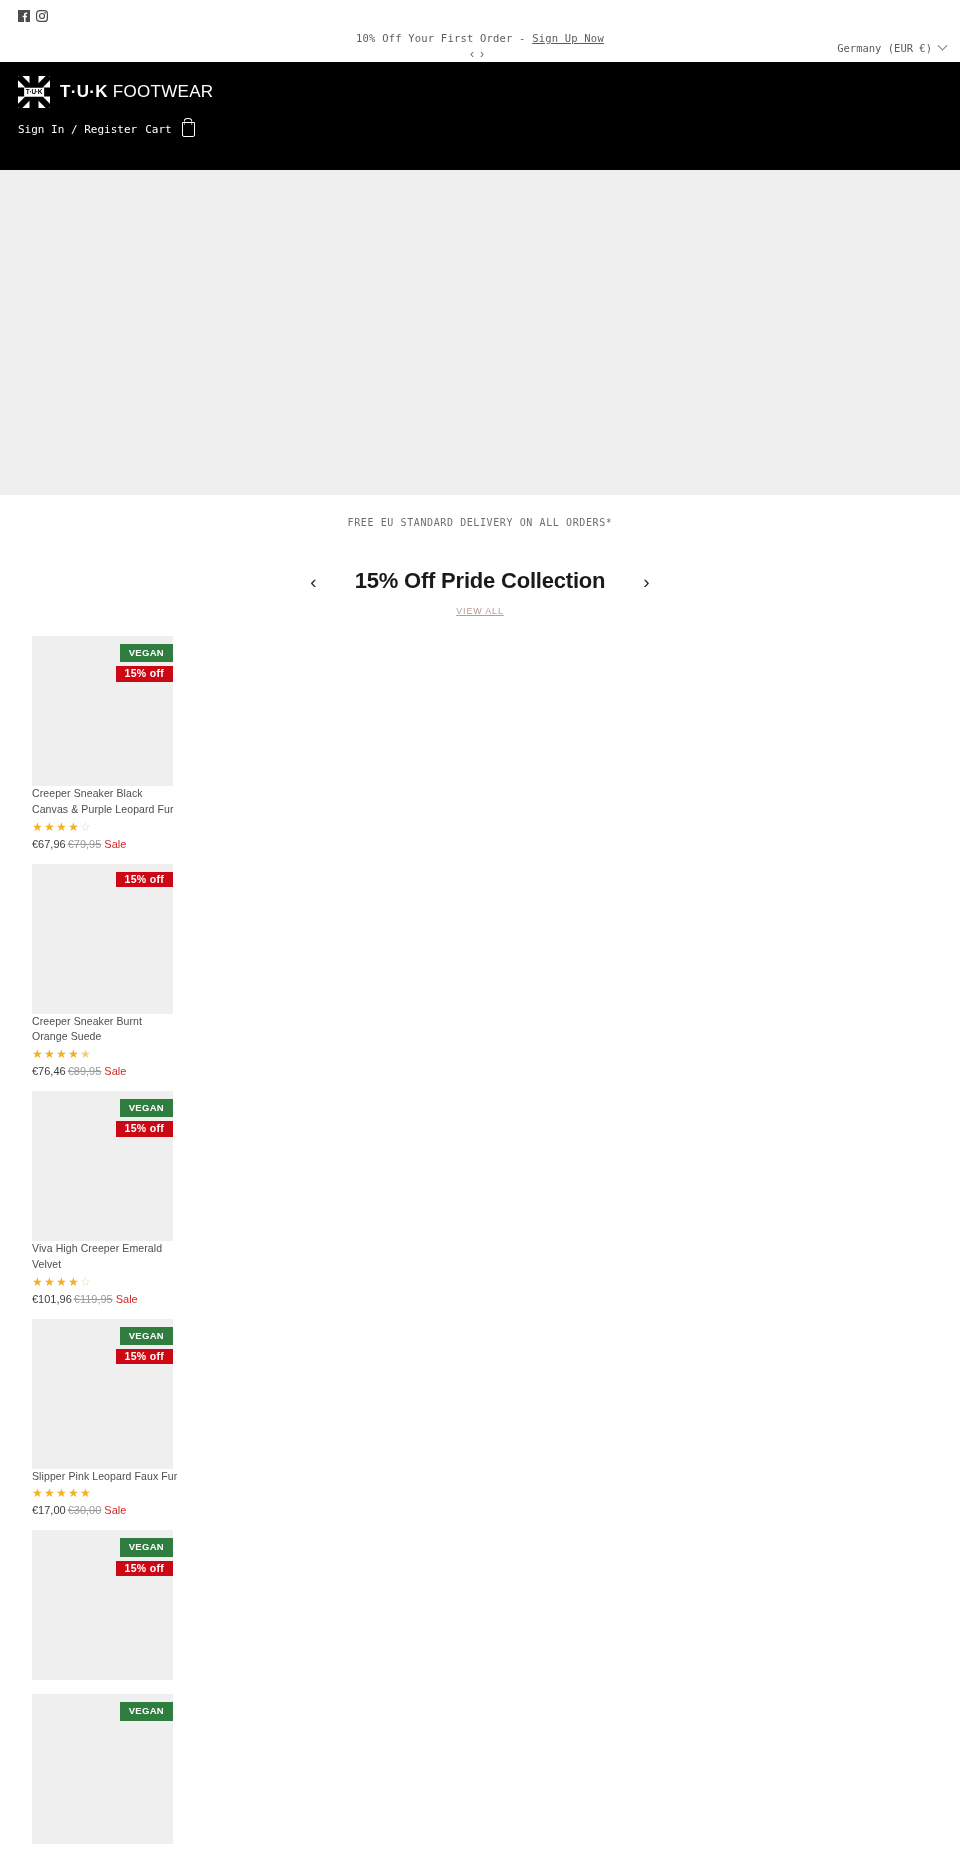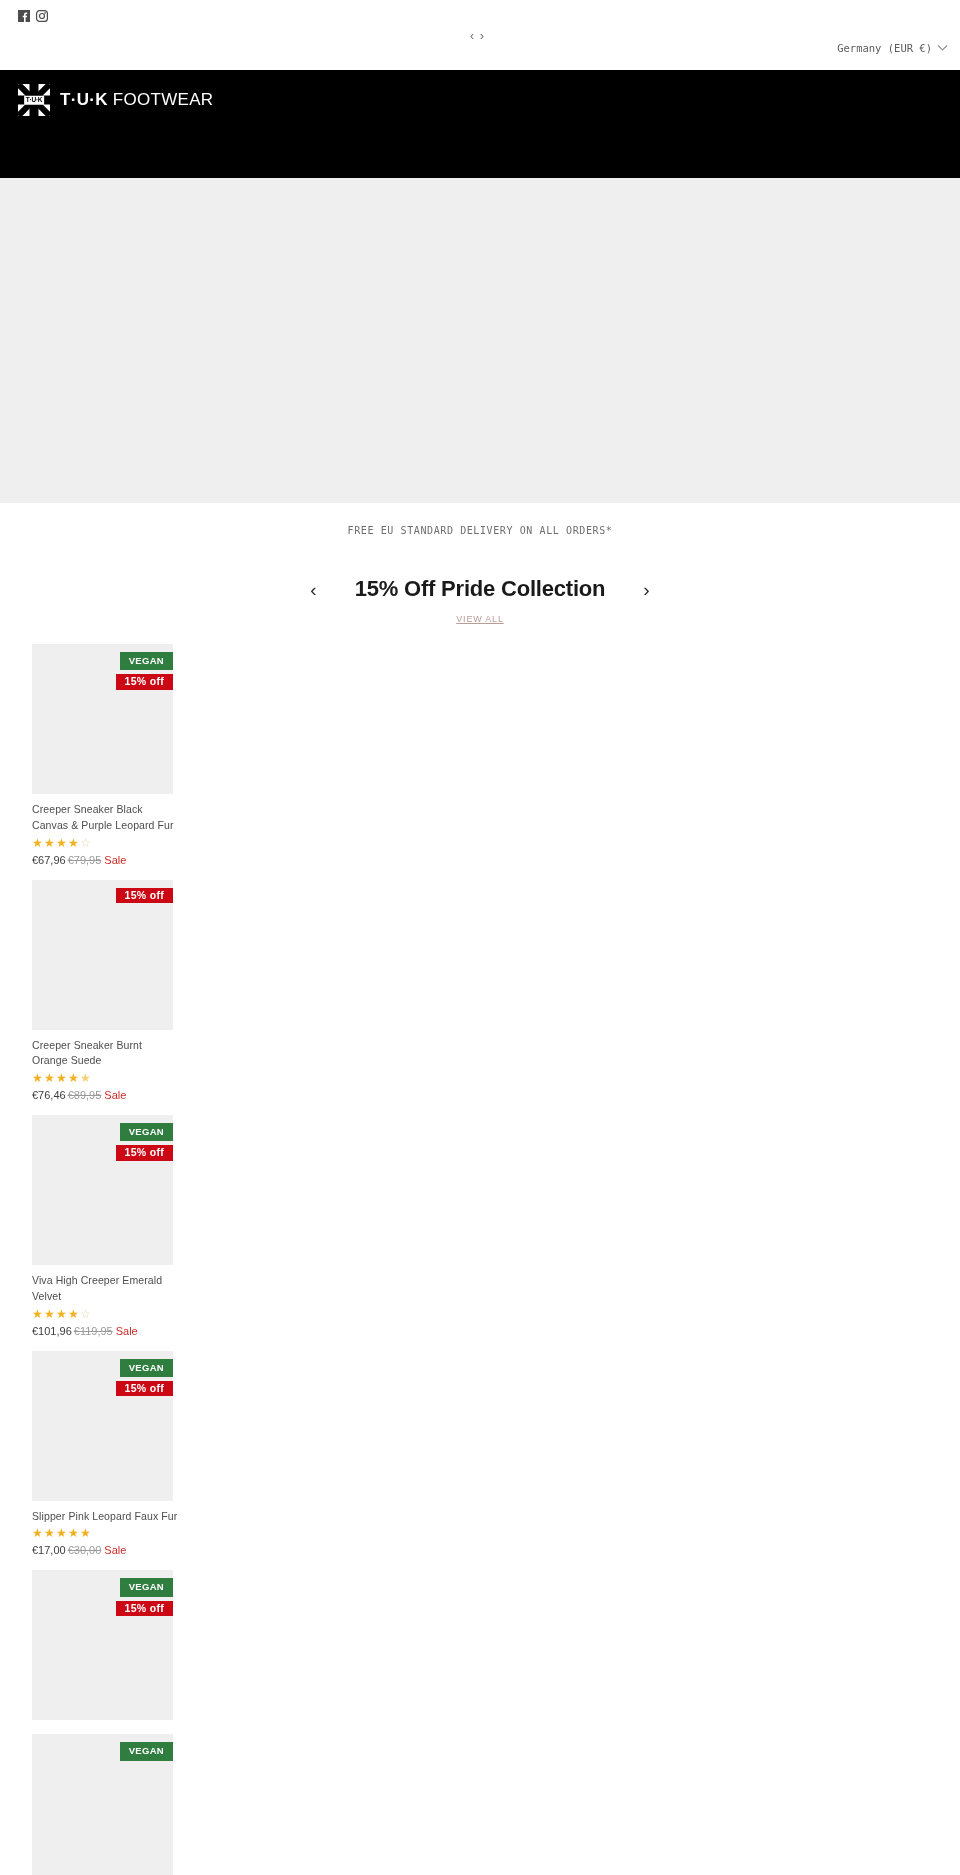--- a/index.html
+++ b/index.html
@@ -63,21 +63,20 @@
     border-right:1.3px solid #7a7a7a;
     border-bottom:1.3px solid #7a7a7a;
     transform:rotate(45deg) translate(-2px,-2px);
   }
 
   
   header.site {
     background:#000000;
     height:108px;
     position:relative;
-    margin-top:8px;
   }
   .logo-row {
     display:flex;
     align-items:center;
     gap:10px;
     padding:14px 0 0 18px;
   }
   .logo-mark {
     width:32px; height:32px;
     background:#ffffff;
@@ -237,21 +236,21 @@
     color:#ffffff;
     padding:4px 9px;
     letter-spacing:.3px;
     line-height:1.1;
     white-space:nowrap;
   }
   .badge.vegan { background:#2f7d3f; }
   .badge.off   { background:#cc0814; font-size:10.5px; padding:2px 9px; }
 
   .card-body {
-    padding:8px 0 0 32px;
+    padding:0 0 0 32px;
     width:180px;
   }
   .card-title {
     font-size:10.5px;
     color:#4d4d4d;
     line-height:1.5;
     letter-spacing:.1px;
   }
   .stars {
     margin-top:3px;
@@ -291,20 +290,23 @@
     </a>
     <a href="#" aria-label="Instagram">
       <svg width="12" height="12" viewBox="0 0 12 12">
         <rect x="0.6" y="0.6" width="10.8" height="10.8" rx="3" fill="none" stroke="#4d4d4d" stroke-width="1.2"></rect>
         <circle cx="6" cy="6" r="2.5" fill="none" stroke="#4d4d4d" stroke-width="1.2"></circle>
         <circle cx="9.1" cy="2.9" r=".8" fill="#4d4d4d"></circle>
       </svg>
     </a>
   </div>
 
+  <div class="announce-msg">
+    <span>10% Off Your First Order - </span><a href="#">Sign Up Now</a>
+  </div>
 
   <div class="announce-arrows">
     <span>‹</span><span>›</span>
   </div>
 
   <div class="locale">
     <span>Germany (EUR €)</span>
     <span class="chev-d"></span>
   </div>
 </div>
@@ -316,20 +318,25 @@
         <span class="dg2"></span>
       <span class="bh"></span>
         <span class="bv"></span>
       <span class="ctr">T·U·K</span>
     </span>
     <span class="logo-text">
       <b>T·U·K</b><span> FOOTWEAR</span>
     </span>
   </a>
 
+  <div class="util-row">
+    <a href="#">Sign In / Register</a>
+    <a href="#">Cart</a>
+    <span class="bag"></span>
+  </div>
 
 </header>
 
 <div class="hero"></div>
 
 <div class="delivery">FREE EU STANDARD DELIVERY ON ALL ORDERS*</div>
 
 <div class="coll-head">
   <span class="carousel-arrow">‹</span>
   <h2 class="coll-title">15% Off Pride Collection</h2>

